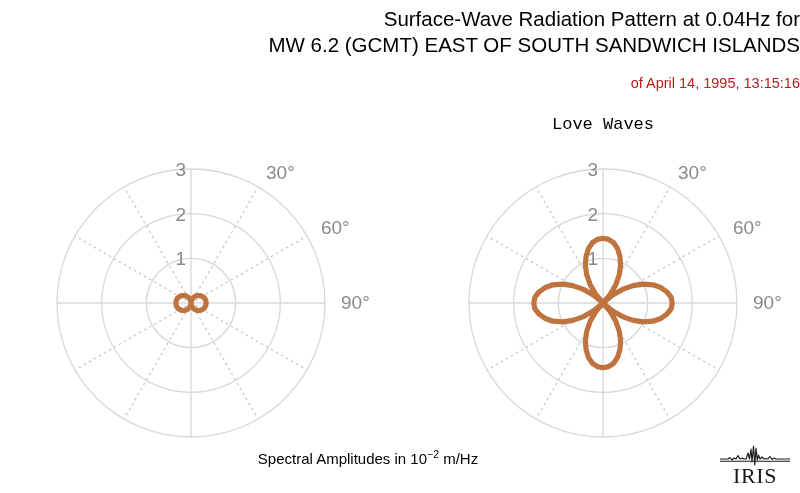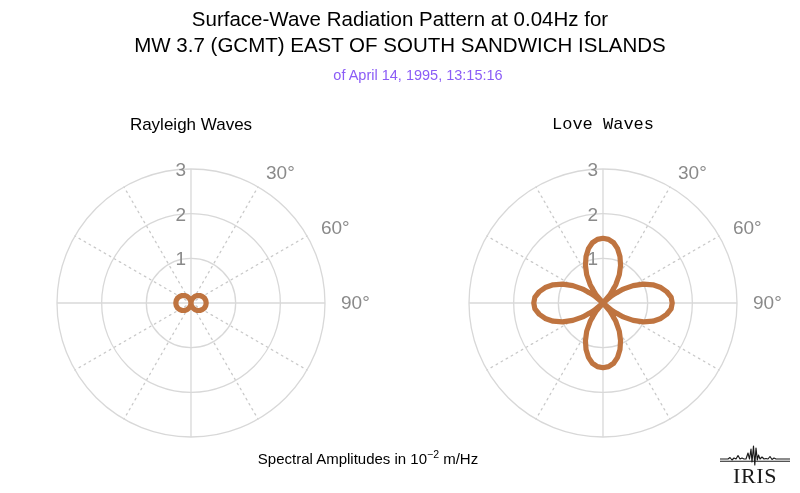--- a/index.html
+++ b/index.html
@@ -23,33 +23,33 @@
     width: 800px;
     height: 493px;
   }
 
   
   .title-block {
     position: absolute;
     left: 0;
     top: 6px;
     width: 800px;
-    text-align: center;
+    text-align: right;
   }
   .title-line {
     font-size: 20.5px;
     line-height: 26px;
     color: #000;
     white-space: nowrap;
   }
   .subtitle-line {
     font-size: 14.5px;
     line-height: 22px;
-    margin-top: 6px;
-    color: #8b5cf6;
+    margin-top: 14px;
+    color: #b91c1c;
     padding-left: 36px;
   }
 
   
   .panel-title {
     position: absolute;
     font-size: 17px;
     color: #000;
     text-align: center;
     white-space: nowrap;
@@ -112,25 +112,24 @@
     stroke-linejoin: round;
   }
 </style>
 </head>
 <body>
 
 <div id="figure">
 
   <div class="title-block">
     <div class="title-line">Surface-Wave Radiation Pattern at 0.04Hz for</div>
-    <div class="title-line">MW 3.7 (GCMT) EAST OF SOUTH SANDWICH ISLANDS</div>
+    <div class="title-line">MW 6.2 (GCMT) EAST OF SOUTH SANDWICH ISLANDS</div>
     <div class="subtitle-line">of April 14, 1995, 13:15:16</div>
   </div>
 
-  <div class="panel-title" id="rayleigh-title">Rayleigh Waves</div>
   <div class="panel-title" id="love-title">Love Waves</div>
 
   <svg id="plots" width="800" height="493" viewBox="0 0 800 493" style="position:absolute;left:0;top:0;">
     <g id="polar-left">
         <line x1="191" y1="303" x2="191" y2="169" class="axis-line"></line>
         <line x1="191" y1="303" x2="258" y2="186.95259589288523" class="spoke"></line>
         <line x1="191" y1="303" x2="307.0474041071148" y2="236" class="spoke"></line>
         <line x1="191" y1="303" x2="325" y2="303" class="axis-line"></line>
         <line x1="191" y1="303" x2="307.0474041071148" y2="370" class="spoke"></line>
         <line x1="191" y1="303" x2="258" y2="419.04740410711474" class="spoke"></line>

